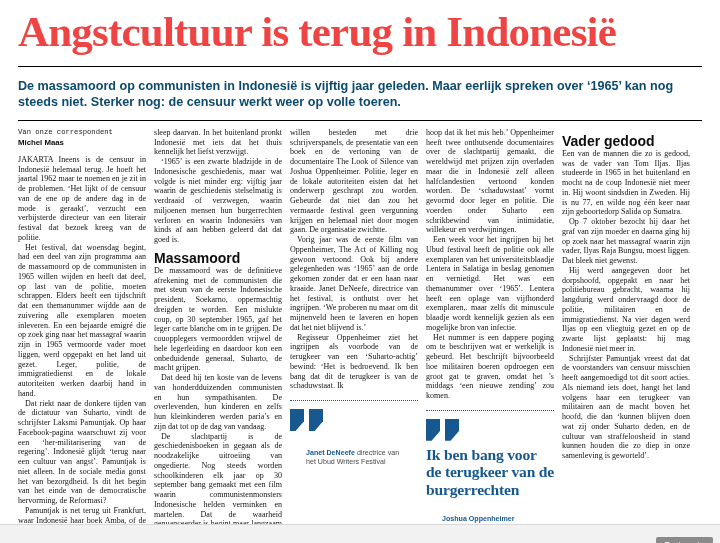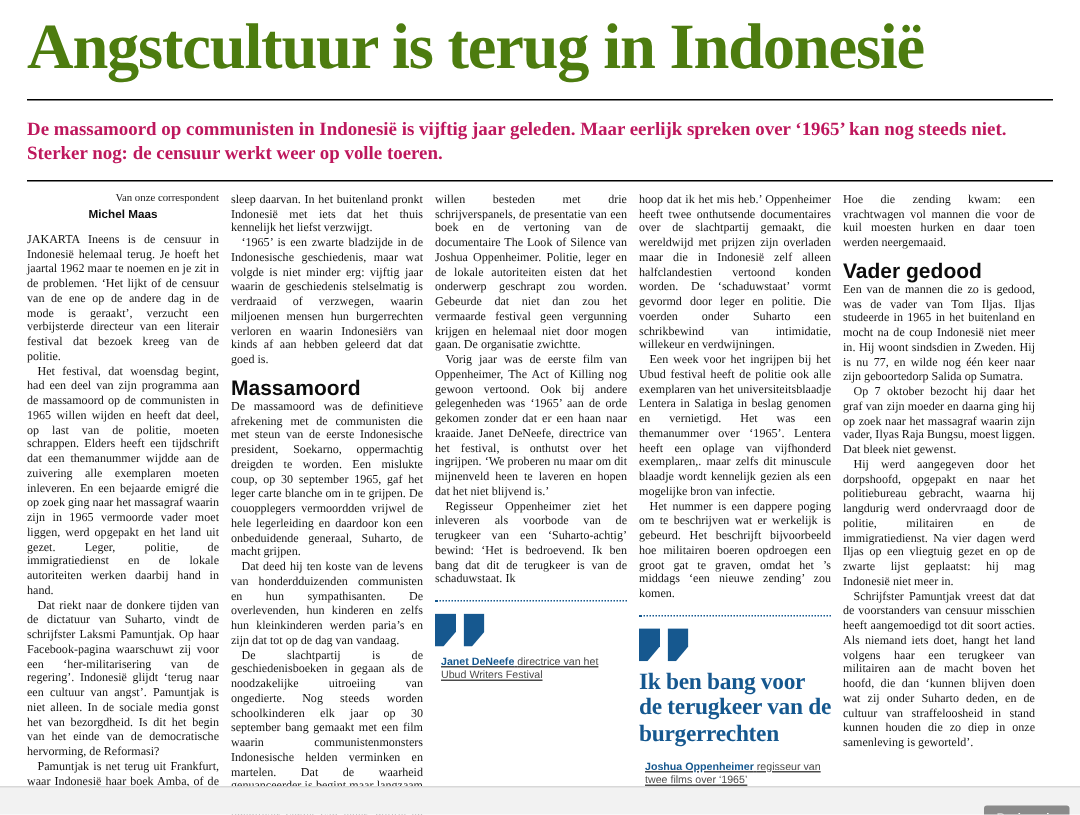--- a/index.html
+++ b/index.html
@@ -25,36 +25,36 @@
     background: #ffffff;
   }
   
   .headline {
     font-family: "Liberation Serif", "DejaVu Serif", serif;
     font-weight: 700;
     font-size: 43px;
     line-height: 45px;
     letter-spacing: -0.8px;
     margin: 9px 0 0 0;
-    color: #4d7c0f;
+    color: #ef4444;
     white-space: nowrap;
   }
   .rule-under-head {
     border: 0;
     border-top: 1px solid #000;
     margin: 12px 0 0 0;
     height: 0;
   }
   .standfirst {
-    font-family: Liberation Serif, serif;
+    font-family: Liberation Sans, sans-serif;
     font-weight: 700;
     font-size: 12.6px;
     line-height: 16.4px;
     margin: 11px 0 0 0;
-    color: #be185d;
+    color: #0c4a6e;
     max-width: 690px;
   }
   .rule-under-stand {
     border: 0;
     border-top: 1px solid #000;
     margin: 9px 0 0 0;
     height: 0;
   }
 
   
@@ -69,35 +69,33 @@
     flex: 0 0 132px;
     position: relative;
     padding-right: 4px;
     box-sizing: border-box;
   }
   .col + .col {
     margin-left: 4px;
   }
 
   .byline-role {
-    font-family: Liberation Serif, serif;
+    font-family: Liberation Mono, monospace;
     font-size: 7.2px;
     line-height: 9px;
     color: #1a1a1a;
     margin: 0 0 1px 0;
-    text-align: right;
   }
   .byline-name {
     font-family: "Liberation Sans", "DejaVu Sans", sans-serif;
     font-weight: 700;
     font-size: 7.8px;
     line-height: 10px;
     color: #0d0d0d;
     margin: 0 0 7px 0;
-    text-align: center;
   }
 
   p.body {
     font-size: 8.05px;
     line-height: 9.75px;
     margin: 0;
     text-align: justify;
     -webkit-hyphens: auto;
     hyphens: auto;
     color: #141414;
@@ -147,22 +145,21 @@
     line-height: 17.6px;
     color: #16588f;
     margin: 0 0 8px 0;
     letter-spacing: -0.2px;
   }
   .quote-attrib {
     font-family: "Liberation Sans", "DejaVu Sans", sans-serif;
     font-size: 7.1px;
     line-height: 9.3px;
     color: #4a4a4a;
-    margin: 4px;
-    text-decoration: underline;
+    margin: 16px;
   }
   .quote-attrib b {
     color: #16588f;
     font-weight: 700;
   }
 
   
   .footer-bar {
     position: absolute;
     left: 0;
@@ -214,21 +211,21 @@
       <h3 class="subhead">Massamoord</h3>
       <p class="body no-indent">De massamoord was de definitieve afrekening met de communisten die met steun van de eerste Indonesische president, Soekarno, oppermachtig dreigden te worden. Een mislukte coup, op 30 september 1965, gaf het leger carte blanche om in te grijpen. De couopplegers vermoordden vrijwel de hele legerleiding en daardoor kon een onbeduidende generaal, Suharto, de macht grijpen.</p>
       <p class="body">Dat deed hij ten koste van de levens van honderdduizenden communisten en hun sympathisanten. De overlevenden, hun kinderen en zelfs hun kleinkinderen werden paria’s en zijn dat tot op de dag van vandaag.</p>
       <p class="body">De slachtpartij is de geschiedenisboeken in gegaan als de noodzakelijke uitroeiing van ongedierte. Nog steeds worden schoolkinderen elk jaar op 30 september bang gemaakt met een film waarin communistenmonsters Indonesische helden verminken en martelen. Dat de waarheid genuanceerder is begint maar langzaam door te dringen en stuit op steeds openlijker verzet van leger, politie en lokale machthebbers.</p>
 
     </div>
 
     <div class="col">
       <p class="body no-indent">willen besteden met drie schrijverspanels, de presentatie van een boek en de vertoning van de documentaire The Look of Silence van Joshua Oppenheimer. Politie, leger en de lokale autoriteiten eisten dat het onderwerp geschrapt zou worden. Gebeurde dat niet dan zou het vermaarde festival geen vergunning krijgen en helemaal niet door mogen gaan. De organisatie zwichtte.</p>
       <p class="body">Vorig jaar was de eerste film van Oppenheimer, The Act of Killing nog gewoon vertoond. Ook bij andere gelegenheden was ‘1965’ aan de orde gekomen zonder dat er een haan naar kraaide. Janet DeNeefe, directrice van het festival, is onthutst over het ingrijpen. ‘We proberen nu maar om dit mijnenveld heen te laveren en hopen dat het niet blijvend is.’</p>
-      <p class="body">Regisseur Oppenheimer ziet het inleveren als voorbode van de terugkeer van een ‘Suharto-achtig’ bewind: ‘Het is bedroevend. Ik ben bang dat dit de terugkeer is van de schaduwstaat. Ik</p>
+      <p class="body">Regisseur Oppenheimer ziet het ingrijpen als voorbode van de terugkeer van een ‘Suharto-achtig’ bewind: ‘Het is bedroevend. Ik ben bang dat dit de terugkeer is van de schaduwstaat. Ik</p>
 
       <div class="pullquote">
         <span class="quote-mark">
             <i></i>
             <i></i>
           </span>
         <p class="quote-attrib"><b>Janet DeNeefe</b> <span>directrice van het Ubud Writers Festival</span></p>
       </div>
     </div>
 
@@ -241,21 +238,20 @@
         <span class="quote-mark">
             <i></i>
             <i></i>
           </span>
         <p class="quote-text">Ik ben bang voor de terugkeer van de burgerrechten</p>
         <p class="quote-attrib"><b>Joshua Oppenheimer</b> <span>regisseur van twee films over ‘1965’</span></p>
       </div>
     </div>
 
     <div class="col">
-      <p class="body no-indent">Hoe die zending kwam: een vrachtwagen vol mannen die voor de kuil moesten hurken en daar toen werden neergemaaid.</p>
       <h3 class="subhead">Vader gedood</h3>
       <p class="body no-indent">Een van de mannen die zo is gedood, was de vader van Tom Iljas. Iljas studeerde in 1965 in het buitenland en mocht na de coup Indonesië niet meer in. Hij woont sindsdien in Zweden. Hij is nu 77, en wilde nog één keer naar zijn geboortedorp Salida op Sumatra.</p>
       <p class="body">Op 7 oktober bezocht hij daar het graf van zijn moeder en daarna ging hij op zoek naar het massagraf waarin zijn vader, Ilyas Raja Bungsu, moest liggen. Dat bleek niet gewenst.</p>
       <p class="body">Hij werd aangegeven door het dorpshoofd, opgepakt en naar het politiebureau gebracht, waarna hij langdurig werd ondervraagd door de politie, militairen en de immigratiedienst. Na vier dagen werd Iljas op een vliegtuig gezet en op de zwarte lijst geplaatst: hij mag Indonesië niet meer in.</p>
       <p class="body">Schrijfster Pamuntjak vreest dat dat de voorstanders van censuur misschien heeft aangemoedigd tot dit soort acties. Als niemand iets doet, hangt het land volgens haar een terugkeer van militairen aan de macht boven het hoofd, die dan ‘kunnen blijven doen wat zij onder Suharto deden, en de cultuur van straffeloosheid in stand kunnen houden die zo diep in onze samenleving is geworteld’.</p>
     </div>
 
   </div>
 
   <div class="footer-bar">

